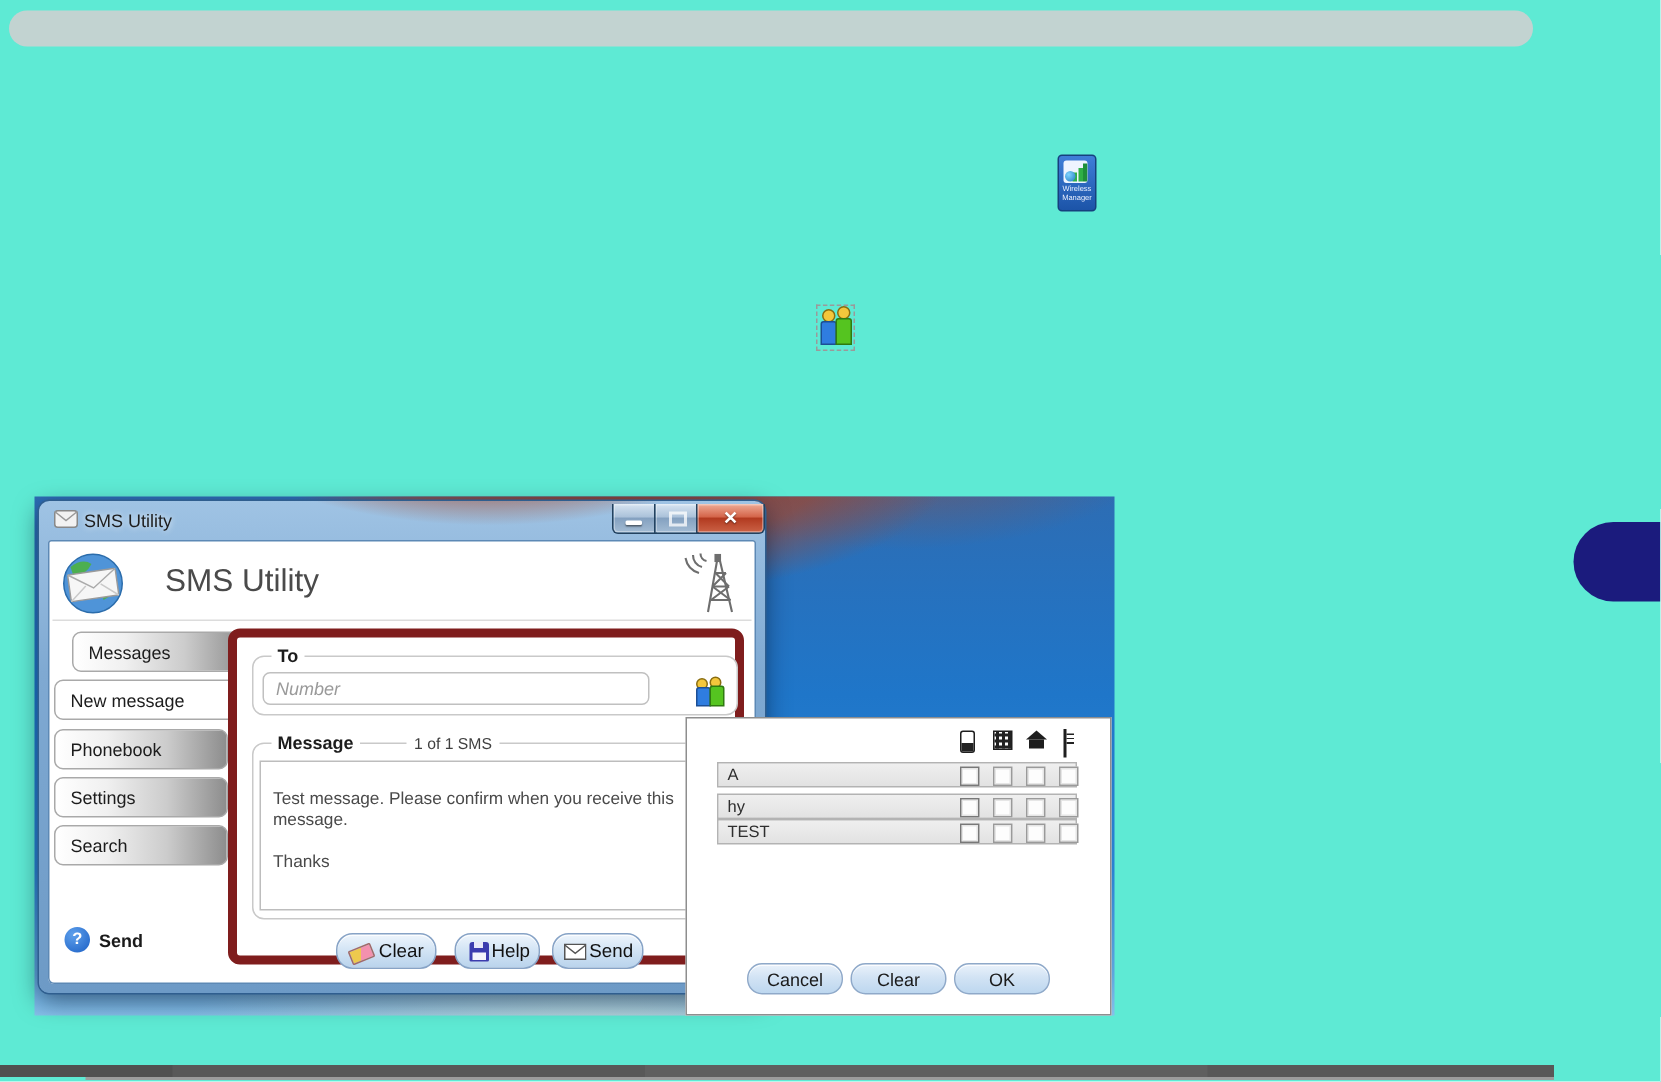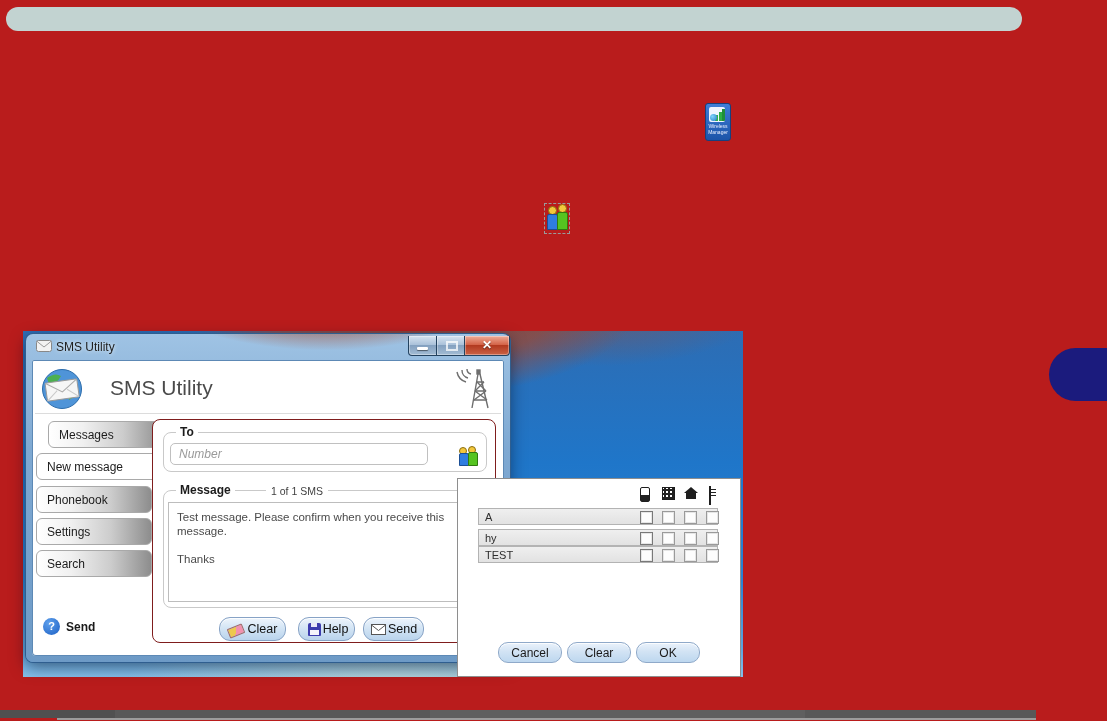--- a/index.html
+++ b/index.html
@@ -1,16 +1,16 @@
 <!DOCTYPE html>
 <html><head>
 <meta charset="utf-8">
 <style>
   html,body{margin:0;padding:0;background:#fff;}
-  #screen{position:relative;width:1107px;height:721px;background:#b91c1c;overflow:hidden;
+  #screen{position:relative;width:1107px;height:721px;background:#5eead4;overflow:hidden;
           font-family:"Liberation Sans",sans-serif;}
   .abs{position:absolute;}
 
   
   .topbar{left:6px;top:7px;width:1016px;height:24px;border-radius:12px;background:#c2d3d1;}
   .navy-tab{left:1049px;top:348px;width:58px;height:53px;background:#1b1b7d;border-radius:27px 0 0 27px;}
   .footer-bar{left:0;top:710px;width:1036px;height:8px;background:#585858;}
   .footer-seg1{left:0;top:710px;width:115px;height:8px;background:#505050;}
   .footer-seg2{left:430px;top:710px;width:375px;height:8px;background:#5f5f5f;}
   .footer-line{left:57px;top:718px;width:979px;height:2px;background:#9c9c9c;}
@@ -74,34 +74,34 @@
        background:linear-gradient(90deg,#ffffff 0%,#f0f0f0 30%,#cccccc 65%,#8d8d8d 100%);
        font-size:12px;color:#1c1c1c;line-height:27px;padding-left:10px;box-sizing:border-box;}
   .side-btn.selected{background:#fff;width:122px;}
   .help-row{position:absolute;left:11px;top:258px;height:18px;}
   .help-icon{position:absolute;left:0;top:0;width:17px;height:17px;border-radius:50%;
        background:radial-gradient(circle at 35% 30%,#5ea0ec,#1b5fc4);}
   .help-icon::after{content:"?";position:absolute;left:0;right:0;top:2px;text-align:center;
        color:#fff;font-size:11px;font-weight:bold;}
   .help-label{position:absolute;left:23px;top:2px;font-size:12px;font-weight:bold;color:#1a1a1a;}
 
-  .panel{position:absolute;left:120px;top:59px;width:344px;height:224px;border:1px solid #7f1d1d;
+  .panel{position:absolute;left:120px;top:59px;width:344px;height:224px;border:6px solid #7f1d1d;
        border-radius:8px;box-sizing:border-box;background:#fff;}
   .fieldset{position:absolute;border:1px solid #c9c9c9;border-radius:8px;box-sizing:border-box;background:#fff;}
   .fs-to{left:10px;top:12px;width:324px;height:40px;}
   .fs-msg{left:10px;top:70px;width:324px;height:118px;}
   .legend{position:absolute;top:-8px;left:12px;background:#fff;padding:0 4px;font-size:12px;font-weight:bold;color:#1c1c1c;}
   .counter{position:absolute;top:-6px;left:102px;background:#fff;padding:0 5px;font-size:10.5px;color:#3f3f3f;}
   .to-input{position:absolute;left:6px;top:10px;width:258px;height:22px;border:1px solid #c0c0c0;border-radius:5px;
        box-sizing:border-box;font-family:"Liberation Sans",sans-serif;font-size:12px;font-style:italic;
        color:#555;padding:0 8px;background:#fff;}
   .to-input::placeholder{color:#9a9a9a;font-style:italic;}
   .pb-small{position:absolute;right:8px;top:12px;width:20px;height:20px;}
   .msg-area{position:absolute;left:4px;top:11px;width:314px;height:100px;border:1px solid #bdbdbd;
-       box-sizing:border-box;font-size:11.5px;color:#4a4a4a;padding:7px 8px;white-space:pre-wrap;line-height:14px;}
+       box-sizing:border-box;font-size:11.5px;color:#4a4a4a;padding:18px 8px;white-space:pre-wrap;line-height:14px;}
 
   .act-btn{position:absolute;top:197px;height:24px;border:1px solid #87a3c6;border-radius:11px;
        background:linear-gradient(180deg,#eef5fc 0%,#d4e5f5 45%,#b9d3ec 100%);
        font-size:12.5px;color:#111;text-align:center;box-sizing:border-box;
        box-shadow:inset 0 1px 0 rgba(255,255,255,.8);}
   .act-label{display:inline-block;margin-top:4px;}
   .eraser{position:absolute;left:8px;top:8px;width:14px;height:8px;transform:rotate(-22deg);
        background:linear-gradient(115deg,#edc94e 48%,#f391ae 48%);border:1px solid #a06a6a;border-radius:1px;}
   .floppy{position:absolute;left:9px;top:5px;width:13px;height:13px;background:#3c3cae;border-radius:2px 2px 1px 1px;}
   .floppy::before{content:"";position:absolute;left:3px;top:0;width:6px;height:4px;background:#e8e8f8;}

